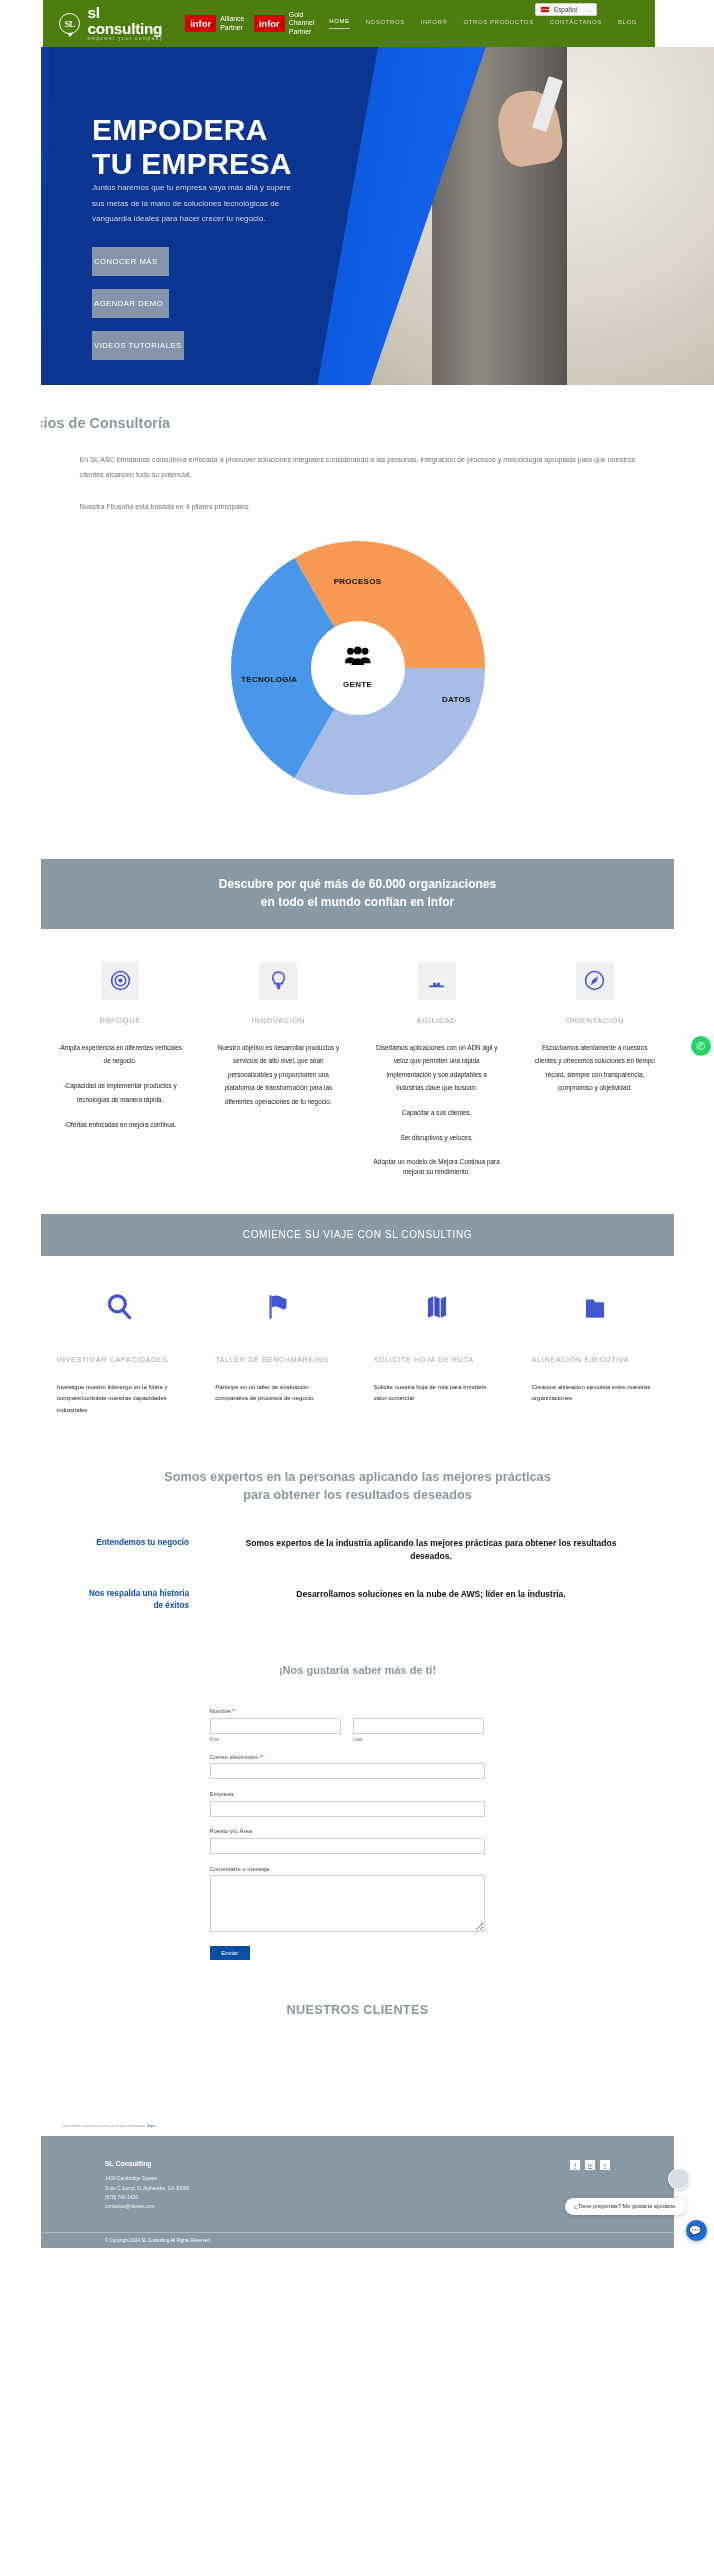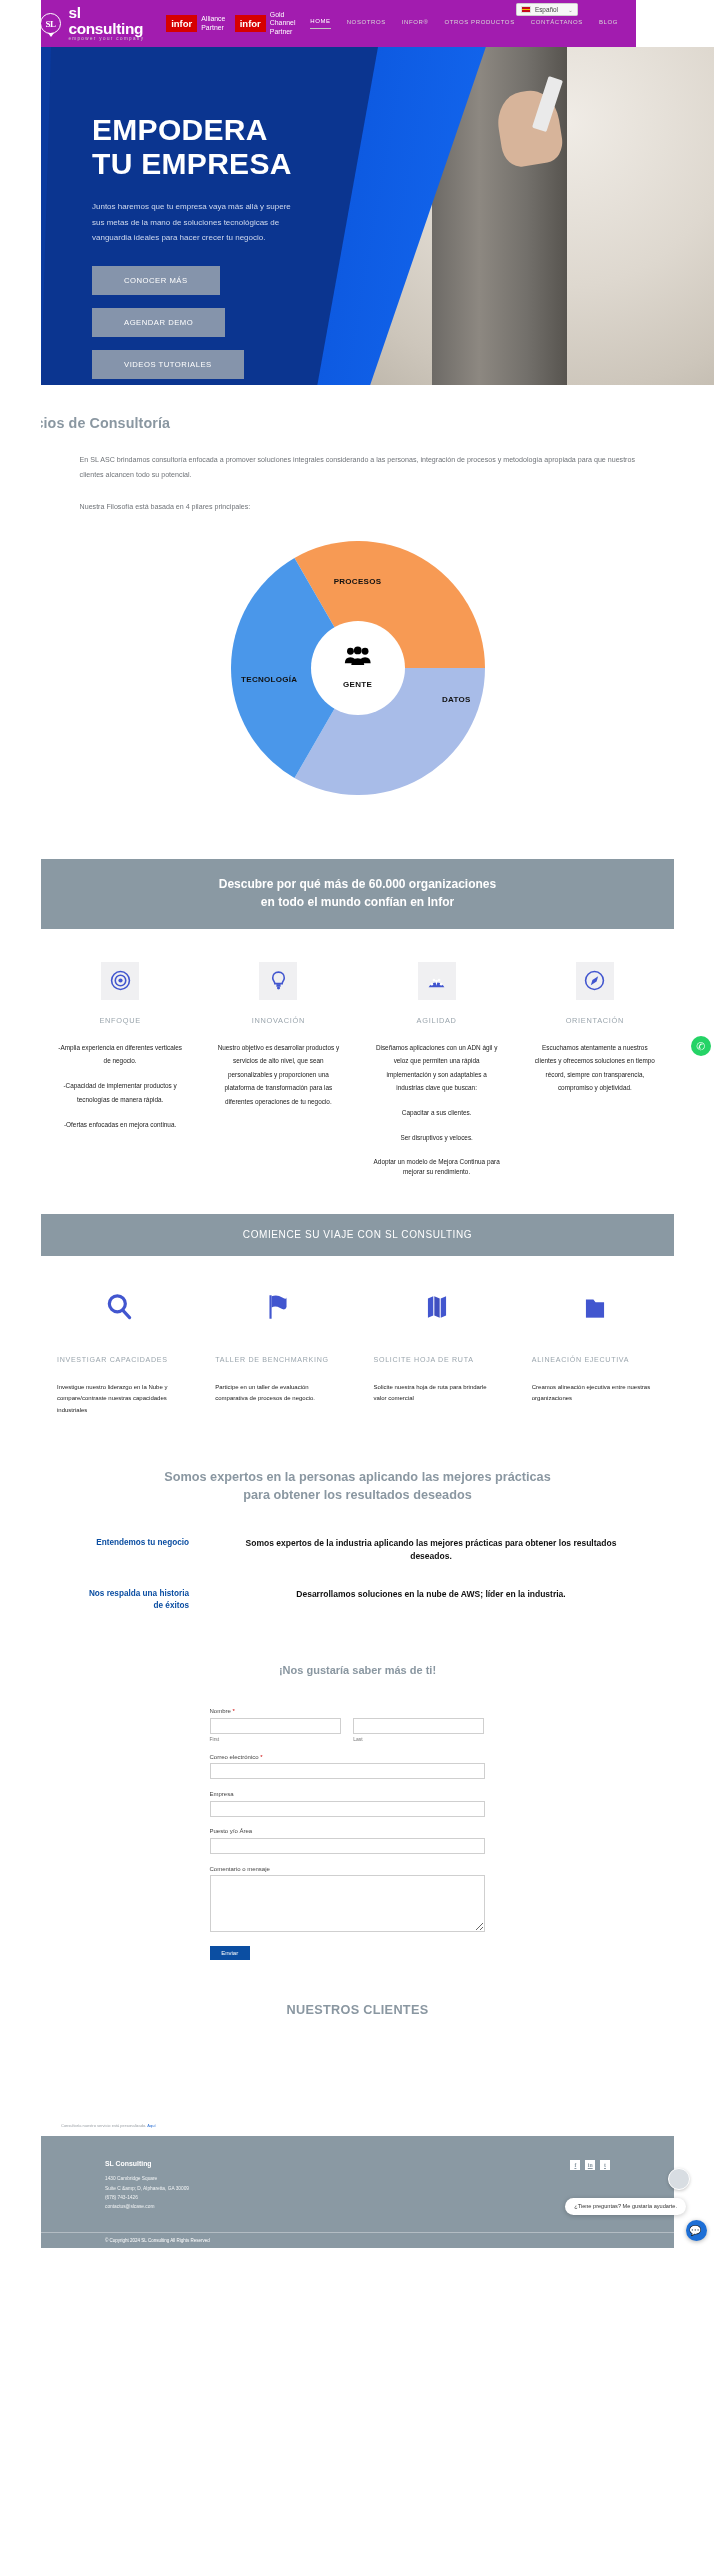--- a/index.html
+++ b/index.html
@@ -9,23 +9,23 @@
     font-family: "Liberation Sans", sans-serif;
     background: #ffffff;
     color: #333;
     width: 715px;
     position: relative;
     overflow-x: hidden;
   }
 
   
   .topbar {
-    background: #a21caf;
+    background: #4d7c0f;
     height: 47px;
-    margin-left: 24px;
+    margin-left: 43px;
     width: 612px;
     display: flex;
     align-items: center;
     position: relative;
   }
   .brand { display: flex; align-items: center; margin-left: 16px; gap: 7.4px; }
   .sl-logo-mark {
     width: 21px; height: 21px; border-radius: 50%;
     border: 1.3px solid #fff; position: relative; flex: 0 0 auto;
     display: flex; align-items: center; justify-content: center;
@@ -93,25 +93,25 @@
     background: linear-gradient(100deg, #0a3a9e 0%, #0a3a9e 63%, #0d59e0 63.3%, #1468f0 100%);
     clip-path: polygon(0 0, 100% 0, 74% 100%, 0 100%);
   }
   .hero-blue-dark {
     position:absolute; left:0; top:0; height:100%; width:50%;
     background:#0b3590;
     clip-path: polygon(3% 0, 100% 0, 82% 100%, 0 100%);
   }
   .hero-content { position:absolute; left:51px; top:66px; z-index:5; width:328px; }
   .hero-title { color:#ffffff; font-size:30px; font-weight:bold; line-height:1.12; letter-spacing:0.3px; }
-  .hero-sub { color:#cfd9ee; font-size:8px; line-height:1.95; margin-top:19px; max-width:212px; }
+  .hero-sub { color:#cfd9ee; font-size:8px; line-height:1.95; max-width:212px; }
   .hero-buttons { margin-top:20px; display:flex; flex-direction:column; gap:13.2px; align-items:flex-start; }
   .hero-btn {
     background: rgba(168,176,178,0.78); color:#fff; border:none;
-    font-size:7.7px; letter-spacing:0.5px; padding:10px 32px; min-width:77px;
+    font-size:7.7px; letter-spacing:0.5px; padding:10px 2px; min-width:77px;
     text-align:left; cursor:pointer; font-family:"Liberation Sans",sans-serif;
   }
 
   
   .services { padding:30px 0 5.3px; text-align:left; }
   .services h2 { font-size:14.3px; color:#8a97a1; font-weight:bold; letter-spacing:0.1px; }
   .services p {
     font-size:7.1px; color:#6f7378; line-height:2.1; max-width:577px;
     margin:22px auto 0; padding:0 10.6px;
   }

